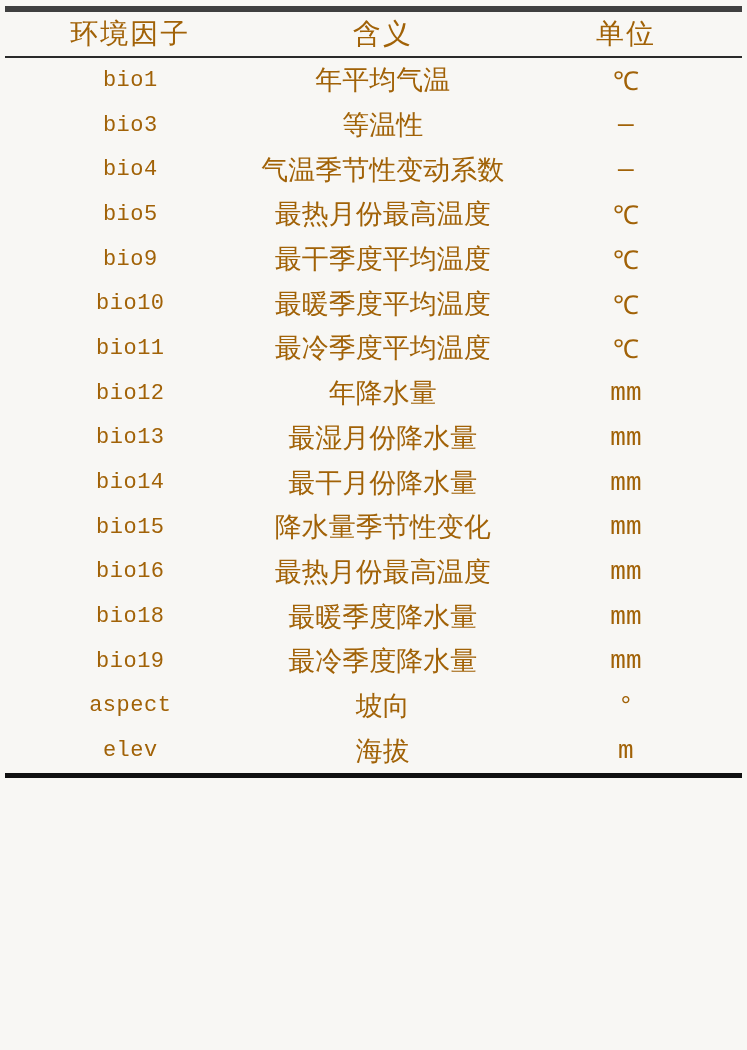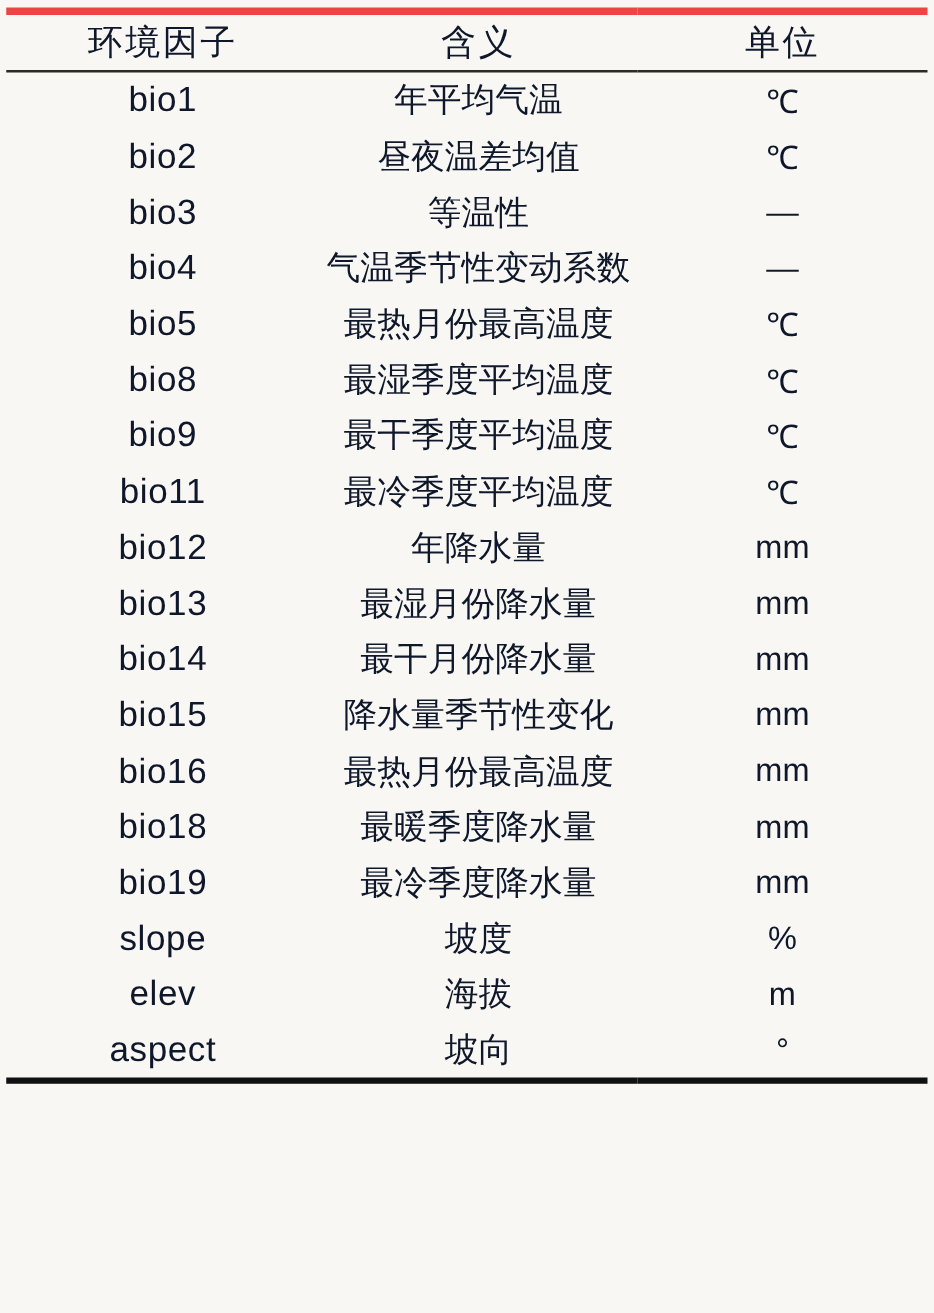--- a/index.html
+++ b/index.html
@@ -12,23 +12,23 @@
   }
   .table-wrap {
     box-sizing: border-box;
     margin: 6px 5px 0 5px;
     width: 737px;
   }
   table.env-table {
     width: 100%;
     border-collapse: collapse;
     table-layout: fixed;
-    font-family: Liberation Sans, sans-serif;
-    color: #0f172a;
-    border-top: 6px solid #ef4444;
+    font-family: Liberation Mono, monospace;
+    color: #a16207;
+    border-top: 6px solid #404040;
     border-bottom: 5px solid #111;
   }
   col.c1 { width: 34%; }
   col.c2 { width: 34.5%; }
   col.c3 { width: 31.5%; }
   thead th {
     font-weight: normal;
     font-size: 28px;
     height: 44px;
     text-align: center;
@@ -39,21 +39,21 @@
   }
   tbody td {
     font-size: 27px;
     height: 44.7px;
     text-align: center;
     vertical-align: middle;
     padding: 0;
     white-space: nowrap;
   }
   td.factor {
-    font-size: 28px;
+    font-size: 22px;
     letter-spacing: 0.5px;
   }
   td.unit {
     font-size: 26px;
   }
 </style>
 </head>
 <body>
 
 <div class="table-wrap">
@@ -70,25 +70,20 @@
         <th>单位</th>
       </tr>
     </thead>
     <tbody id="table-body">
   <tr>
     <td class="factor">bio1</td>
     <td class="meaning">年平均气温</td>
     <td class="unit">℃</td>
   </tr>
 
-  <tr>
-    <td class="factor">bio2</td>
-    <td class="meaning">昼夜温差均值</td>
-    <td class="unit">℃</td>
-  </tr>
 
   <tr>
     <td class="factor">bio3</td>
     <td class="meaning">等温性</td>
     <td class="unit">—</td>
   </tr>
 
   <tr>
     <td class="factor">bio4</td>
     <td class="meaning">气温季节性变动系数</td>
@@ -96,32 +91,32 @@
   </tr>
 
   <tr>
     <td class="factor">bio5</td>
     <td class="meaning">最热月份最高温度</td>
     <td class="unit">℃</td>
   </tr>
 
 
 
-  <tr>
-    <td class="factor">bio8</td>
-    <td class="meaning">最湿季度平均温度</td>
-    <td class="unit">℃</td>
-  </tr>
 
   <tr>
     <td class="factor">bio9</td>
     <td class="meaning">最干季度平均温度</td>
     <td class="unit">℃</td>
   </tr>
 
+  <tr>
+    <td class="factor">bio10</td>
+    <td class="meaning">最暖季度平均温度</td>
+    <td class="unit">℃</td>
+  </tr>
 
   <tr>
     <td class="factor">bio11</td>
     <td class="meaning">最冷季度平均温度</td>
     <td class="unit">℃</td>
   </tr>
 
   <tr>
     <td class="factor">bio12</td>
     <td class="meaning">年降水量</td>
@@ -158,32 +153,27 @@
     <td class="meaning">最暖季度降水量</td>
     <td class="unit">mm</td>
   </tr>
 
   <tr>
     <td class="factor">bio19</td>
     <td class="meaning">最冷季度降水量</td>
     <td class="unit">mm</td>
   </tr>
 
+
   <tr>
-    <td class="factor">slope</td>
-    <td class="meaning">坡度</td>
-    <td class="unit">%</td>
+    <td class="factor">aspect</td>
+    <td class="meaning">坡向</td>
+    <td class="unit">°</td>
   </tr>
 
   <tr>
     <td class="factor">elev</td>
     <td class="meaning">海拔</td>
     <td class="unit">m</td>
   </tr>
-
-  <tr>
-    <td class="factor">aspect</td>
-    <td class="meaning">坡向</td>
-    <td class="unit">°</td>
-  </tr>
 </tbody>
   </table>
 </div>
 
 </body></html>

